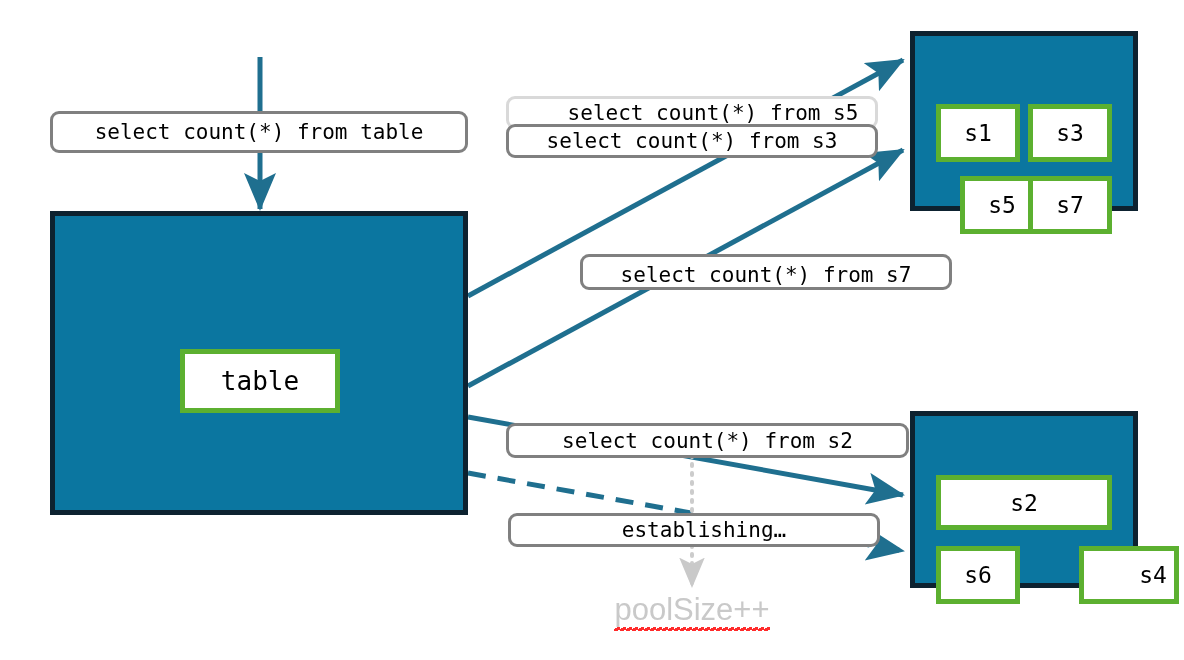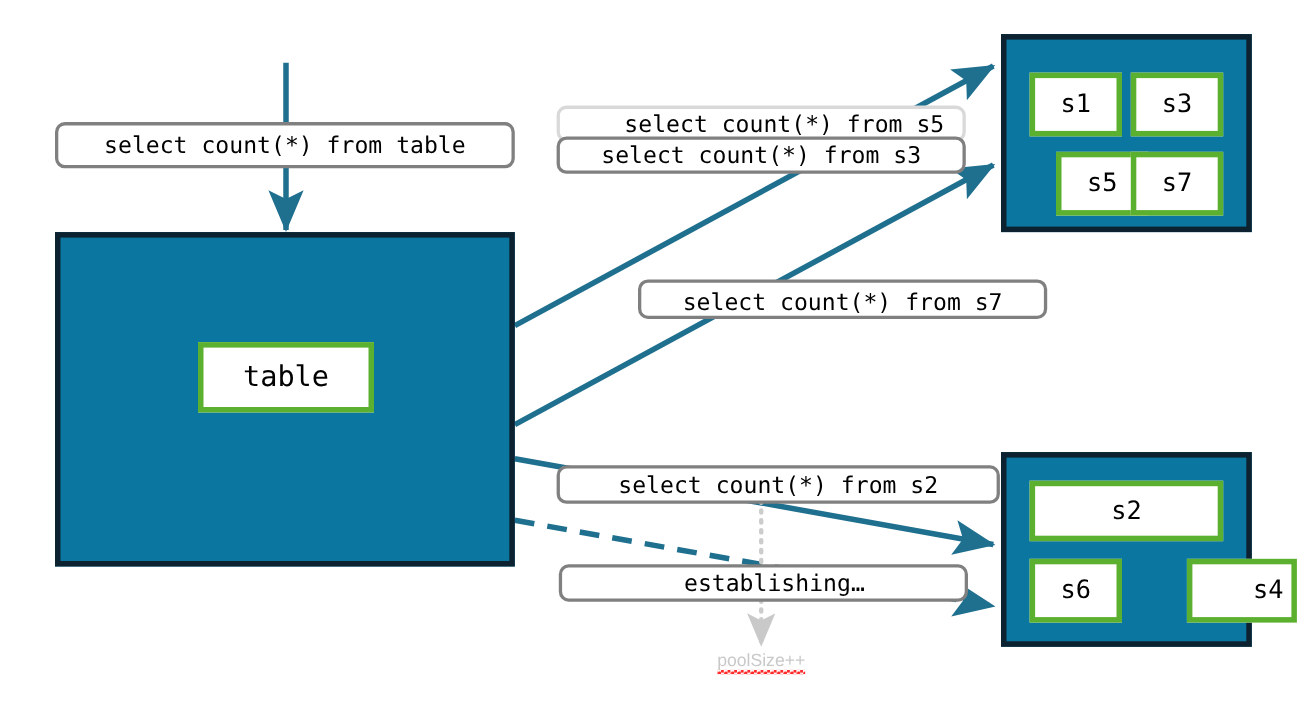--- a/index.html
+++ b/index.html
@@ -39,20 +39,21 @@
   .node {
     position: absolute;
     background: #ffffff;
     border: 5px solid #5cb030;
     box-sizing: border-box;
     display: flex;
     align-items: center;
     justify-content: center;
     color: #000000;
     font-family: "DejaVu Sans Mono", "Liberation Mono", monospace;
+    margin-top: 38px;
   }
   #node-table { left: 180px; top: 311px; width: 160px; height: 64px; font-size: 26px; }
 
   .srv { font-size: 23px; }
   #node-s1 { left: 936px; top: 66px;  width: 84px; height: 58px; }
   #node-s3 { left: 1028px; top: 66px; width: 84px; height: 58px; }
   #node-s5 { left: 960px; top: 138px; width: 84px; height: 58px; }
   #node-s7 { left: 1028px; top: 138px; width: 84px; height: 58px; }
 
   #node-s2 { left: 936px; top: 437px; width: 176px; height: 55px; }
@@ -84,21 +85,21 @@
   #q-est   { left: 508px; top: 513px; width: 372px; height: 34px; z-index: 7; padding-left: 20px; }
 
   
   #poolsize-label {
     position: absolute;
     left: 592px;
     top: 592px;
     width: 200px;
     text-align: center;
     font-family: "Liberation Sans", "DejaVu Sans", sans-serif;
-    font-size: 16px;
+    font-size: 31px;
     color: #c9c9c9;
     white-space: nowrap;
   }
   #poolsize-label .sq {
     position: relative;
     display: inline-block;
   }
   #poolsize-label .sq::after {
     content: "";
     position: absolute;

